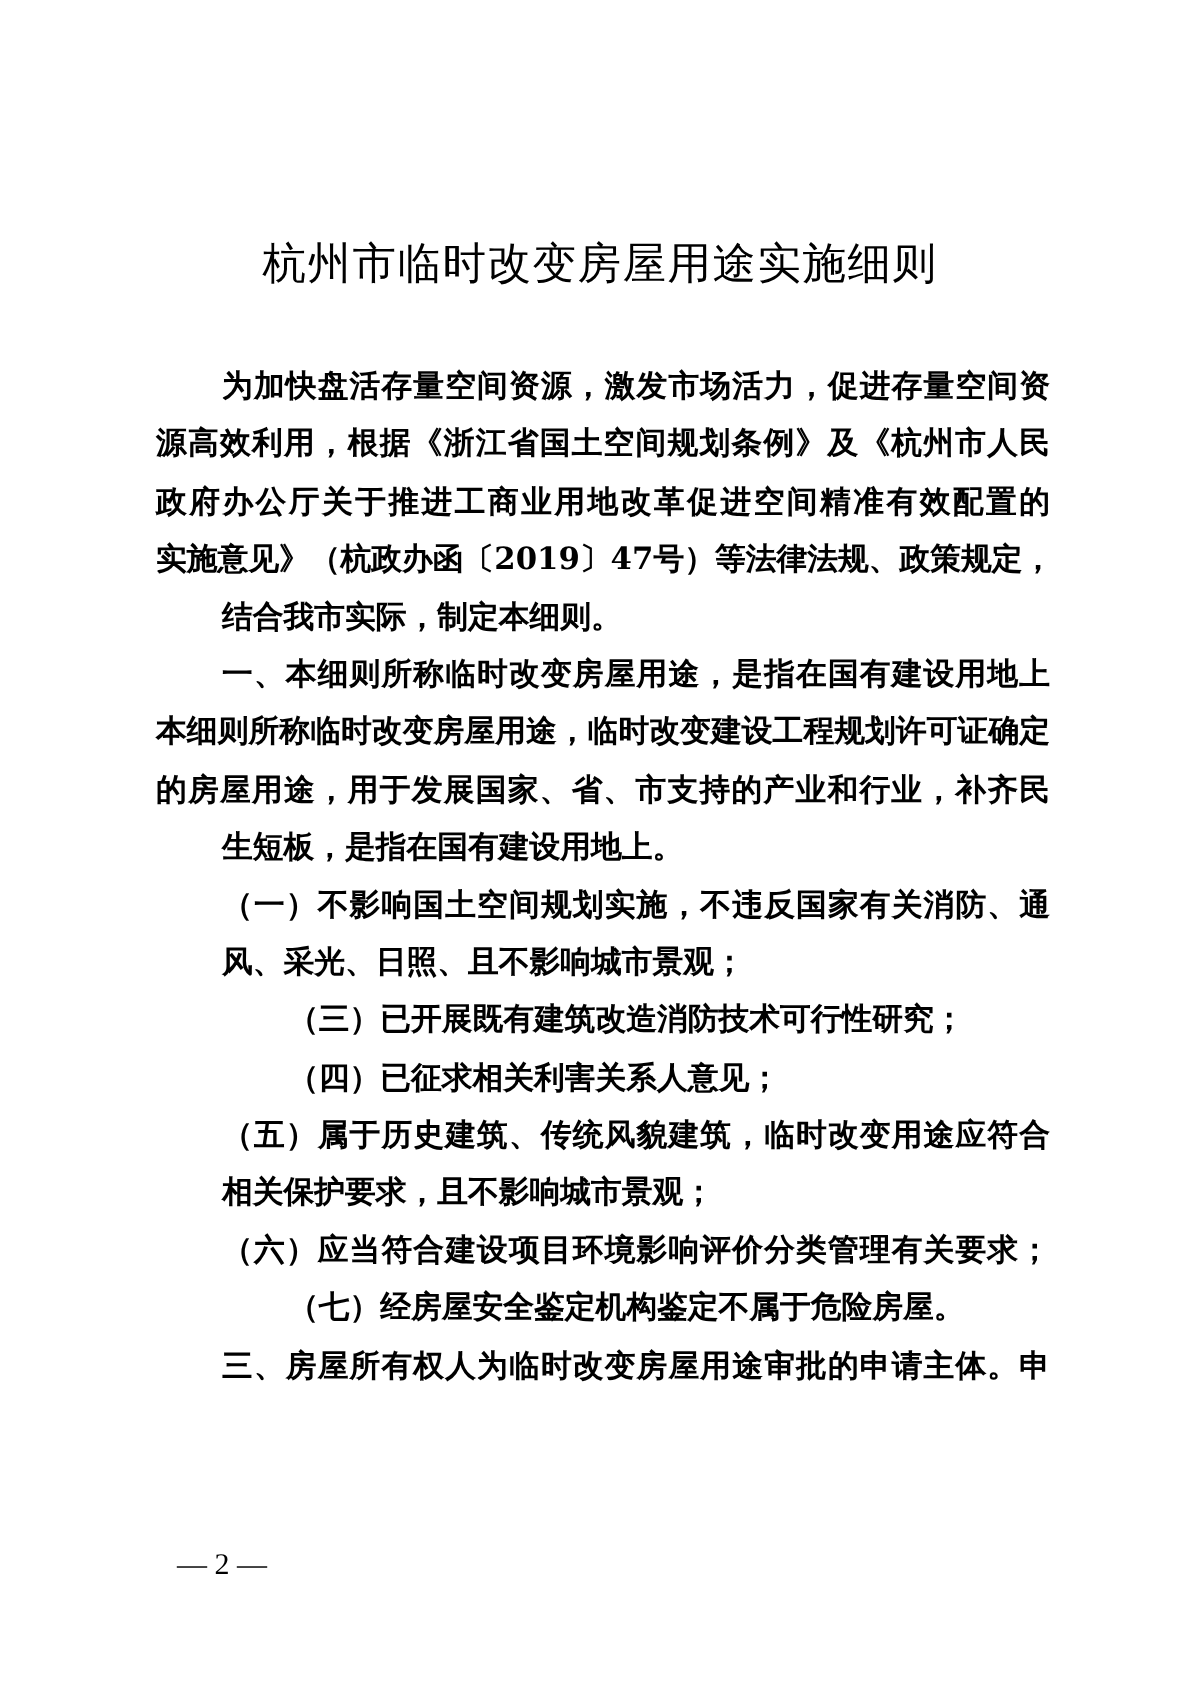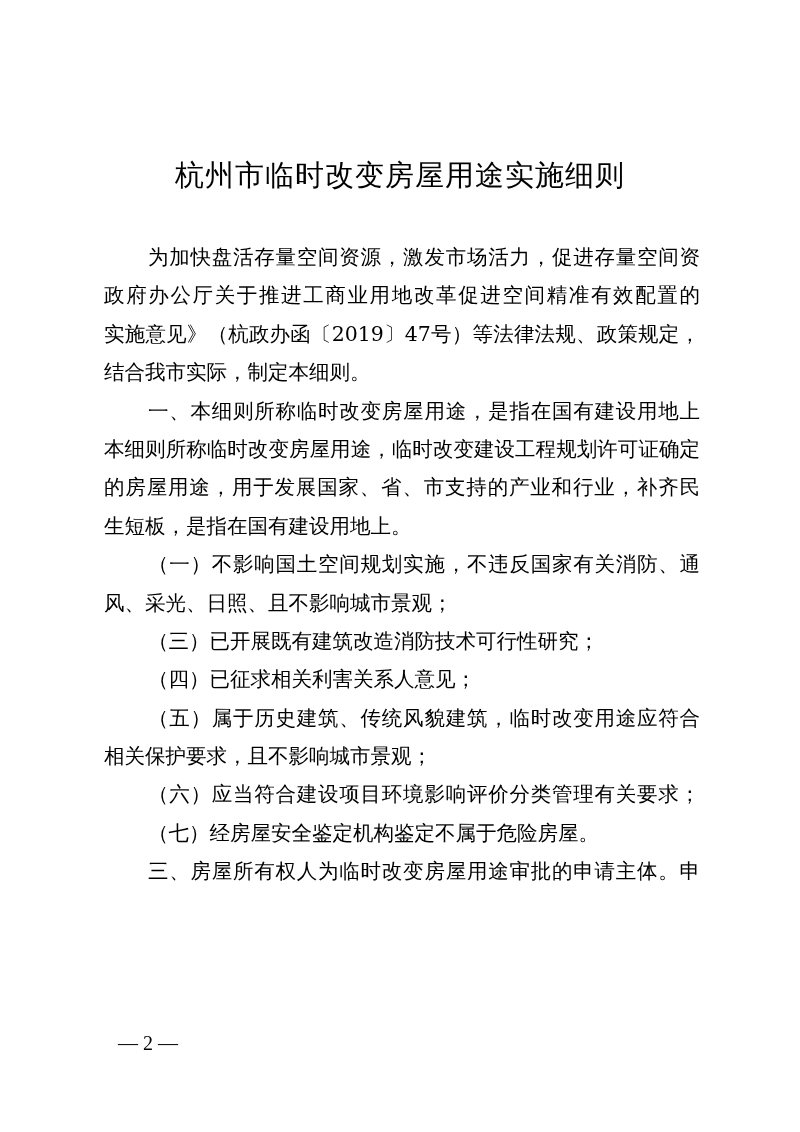--- a/index.html
+++ b/index.html
@@ -1,36 +1,37 @@
 <!DOCTYPE html>
 <html><head>
 <meta charset="utf-8">
 <style>
   html, body { margin: 0; padding: 0; background: #ffffff; }
   body { width: 800px; height: 1132px; position: relative; overflow: hidden;
          font-family: "DejaVu Serif", "Liberation Serif", serif; color: #000; }
   .page { position: absolute; left: 0; top: 16px; width: 800px; height: 1132px; background: #fff; }
   .title { position: absolute; left: 0; top: 140px; width: 800px; text-align: center;
            font-size: 29px; letter-spacing: 1px; font-weight: normal; }
-  .body { position: absolute; left: 104px; top: 222px; width: 596px; }
+  .body { position: absolute; left: 104px; top: 222px; width: 596px; font-weight: bold; }
   .line { height: 38.4px; line-height: 38.4px; font-size: 20.5px; white-space: nowrap;
           text-align: justify; text-align-last: justify; letter-spacing: 0; }
-  .line.last { text-align-last: left; }
+  .line.last { text-align-last: left; margin-left: 44px; }
   .indent { padding-left: 44px; }
   .pagenum { position: absolute; left: 118px; top: 1016px; font-size: 20px;
              font-family: "Liberation Serif", serif; }
 </style>
 </head>
 <body>
 
 <div class="page">
   <div class="title">杭州市临时改变房屋用途实施细则</div>
 
   <div class="body">
     <div class="line indent">为加快盘活存量空间资源，激发市场活力，促进存量空间资</div>
+    <div class="line">源高效利用，根据《浙江省国土空间规划条例》及《杭州市人民</div>
     <div class="line">政府办公厅关于推进工商业用地改革促进空间精准有效配置的</div>
     <div class="line">实施意见》（杭政办函〔2019〕47号）等法律法规、政策规定，</div>
     <div class="line last">结合我市实际，制定本细则。</div>
     <div class="line indent">一、本细则所称临时改变房屋用途，是指在国有建设用地上</div>
     <div class="line">本细则所称临时改变房屋用途，临时改变建设工程规划许可证确定</div>
     <div class="line">的房屋用途，用于发展国家、省、市支持的产业和行业，补齐民</div>
     <div class="line last">生短板，是指在国有建设用地上。</div>
     <div class="line indent">（一）不影响国土空间规划实施，不违反国家有关消防、通</div>
     <div class="line last">风、采光、日照、且不影响城市景观；</div>
     <div class="line indent last">（三）已开展既有建筑改造消防技术可行性研究；</div>

